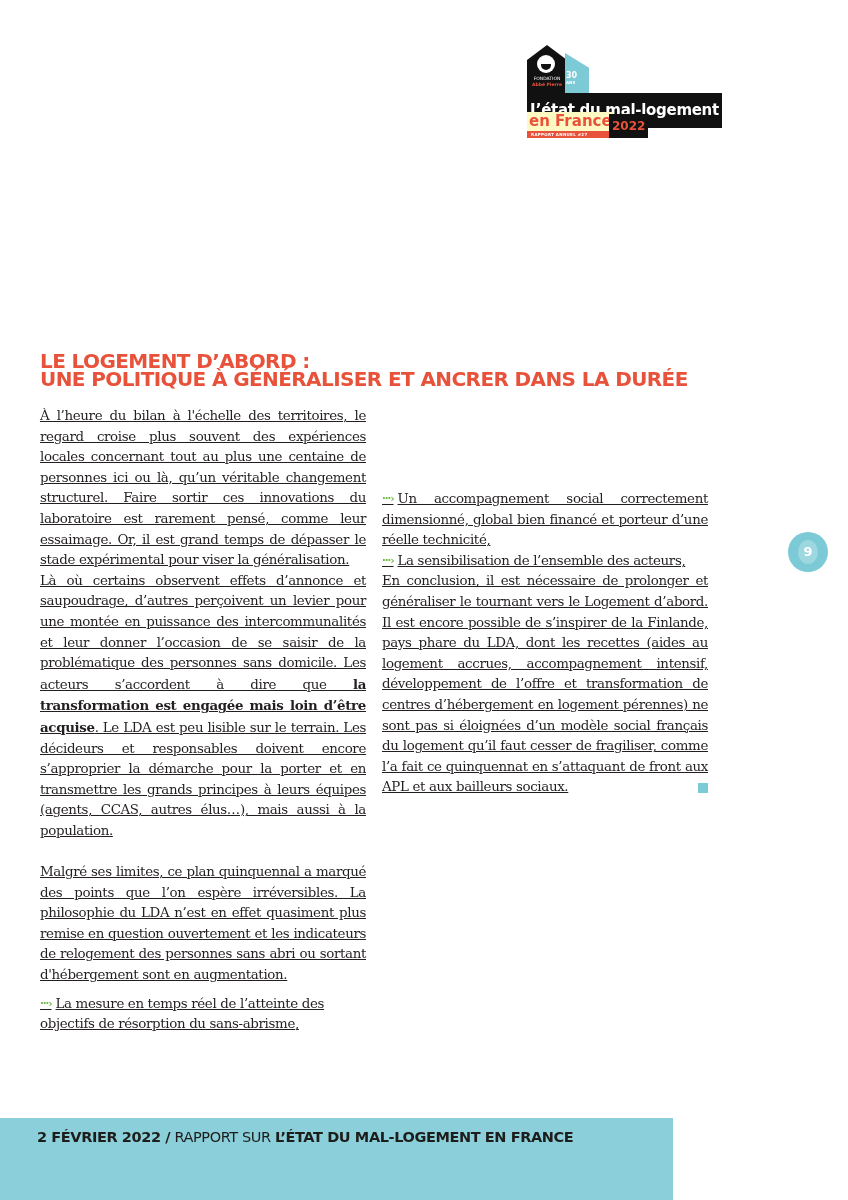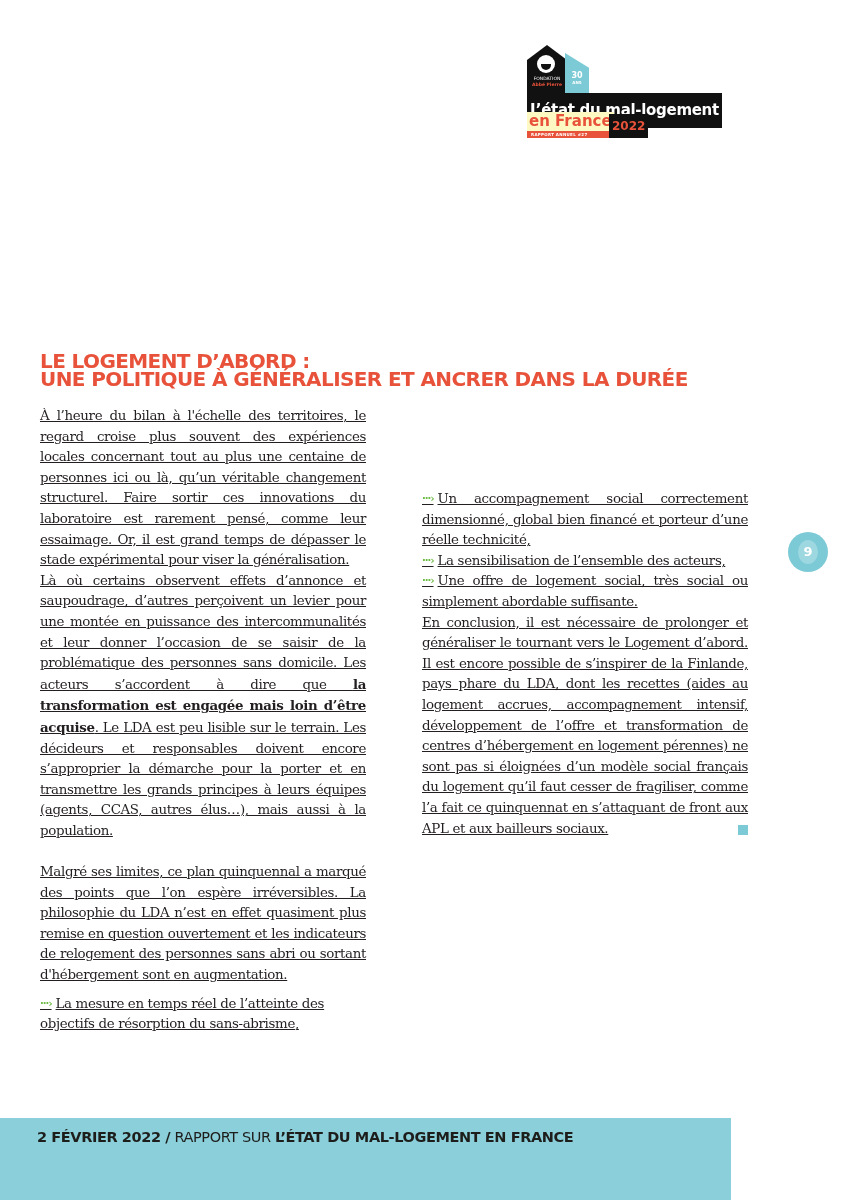--- a/index.html
+++ b/index.html
@@ -26,21 +26,21 @@
   .logo .face::after {
     content: ""; position: absolute; left: 4px; top: 9px; width: 10px; height: 6px;
     background: #111; border-radius: 0 0 5px 5px;
   }
   .logo .fondation {
     position: absolute; left: 3px; top: 31px; width: 38px; text-align: center;
     font-family: "DejaVu Sans", sans-serif; font-size: 4.5px; color: #fff; line-height: 6px;
   }
   .logo .fondation .abbe { color: #e8523a; font-weight: bold; }
   .logo .ans {
-    position: absolute; left: 41px; top: 27px; width: 22px; text-align: center;
+    position: absolute; left: 41px; top: 27px; width: 22px; 
     font-family: "DejaVu Sans", sans-serif; font-size: 8px; font-weight: bold; color: #fff; line-height: 8px;
   }
   .logo .ans small { font-size: 4px; display: block; line-height: 5px; }
   .logo .title1 {
     position: absolute; left: 2px; top: 48px; background: #111; color: #fff;
     font-family: "DejaVu Sans", sans-serif; font-size: 15px; font-weight: bold;
     padding: 8px 3px; line-height: 19px; white-space: nowrap; letter-spacing: -0.3px;
   }
   .logo .title2 {
     position: absolute; left: 2px; top: 67px; background: #fef9c3; color: #e8523a;
@@ -66,21 +66,21 @@
   }
 
   
   .col {
     position: absolute; width: 326px;
     font-size: 13.4px; line-height: 20.6px; text-align: justify; hyphens: manual;
     letter-spacing: -0.35px;
     text-decoration: underline;
   }
   .col-left { left: 40px; top: 406px; }
-  .col-right { left: 382px; top: 489px; margin-left: 40px; }
+  .col-right { left: 382px; top: 489px; }
   .col p { margin: 0; }
   .col .gap { height: 20.6px; }
   .col b { font-weight: bold; }
   .arrow {
     color: #6dbb45; font-family: "DejaVu Sans", sans-serif; font-size: 10px;
     font-weight: bold; letter-spacing: -1px; margin-right: 4px; vertical-align: 1px;
   }
   .end-square {
     display: inline-block; width: 10px; height: 10px; background: #7ccad6; float: right; margin-top: 6px;
   }
@@ -92,23 +92,22 @@
     font-family: "DejaVu Sans", sans-serif; font-weight: bold; font-size: 13px;
   }
   .page-badge::before {
     content: ""; position: absolute; left: 10px; top: 8px; width: 20px; height: 24px;
     border-radius: 50%; background: rgba(255,255,255,0.25);
   }
   .page-badge span { position: relative; }
 
   
   .footer {
-    position: absolute; left: 0; top: 1118px; width: 724px; height: 82px;
+    position: absolute; left: 0; top: 1118px; width: 673px; height: 82px;
     background: #8acfd9;
-    padding-left: 7px;
   }
   .footer-text {
     position: absolute; left: 37px; top: 11px; white-space: nowrap;
     font-family: "DejaVu Sans", sans-serif; font-size: 14.5px; color: #1d1d1b; letter-spacing: -0.4px;
   }
   .footer-text .b { font-weight: bold; }
 </style>
 </head>
 <body>
 
@@ -148,23 +147,20 @@
 </div>
 
 <div class="col col-right">
   <p>
     <span class="arrow">···›</span><span>Un accompagnement social correctement dimensionné, global bien financé et porteur d’une réelle technicité,</span>
   </p>
   <p>
     <span class="arrow">···›</span><span>La sensibilisation de l’ensemble des acteurs,</span>
   </p>
   <p>
-    <span class="arrow">···›</span><span>Une offre de logement social, très social ou simplement abordable suffisante.</span>
-  </p>
-  <p>
     <span>En conclusion, il est nécessaire de prolonger et généraliser le tournant vers le Logement d’abord. Il est encore possible de s’inspirer de la Finlande, pays phare du LDA, dont les recettes (aides au logement accrues, accompagnement intensif, développement de l’offre et transformation de centres d’hébergement en logement pérennes) ne sont pas si éloignées d’un modèle social français du logement qu’il faut cesser de fragiliser, comme l’a fait ce quinquennat en s’attaquant de front aux APL et aux bailleurs sociaux.</span><span class="end-square"></span>
   </p>
 </div>
 
 <div class="page-badge">
   <span>9</span>
 </div>
 
 <div class="footer">
   <div class="footer-text">

